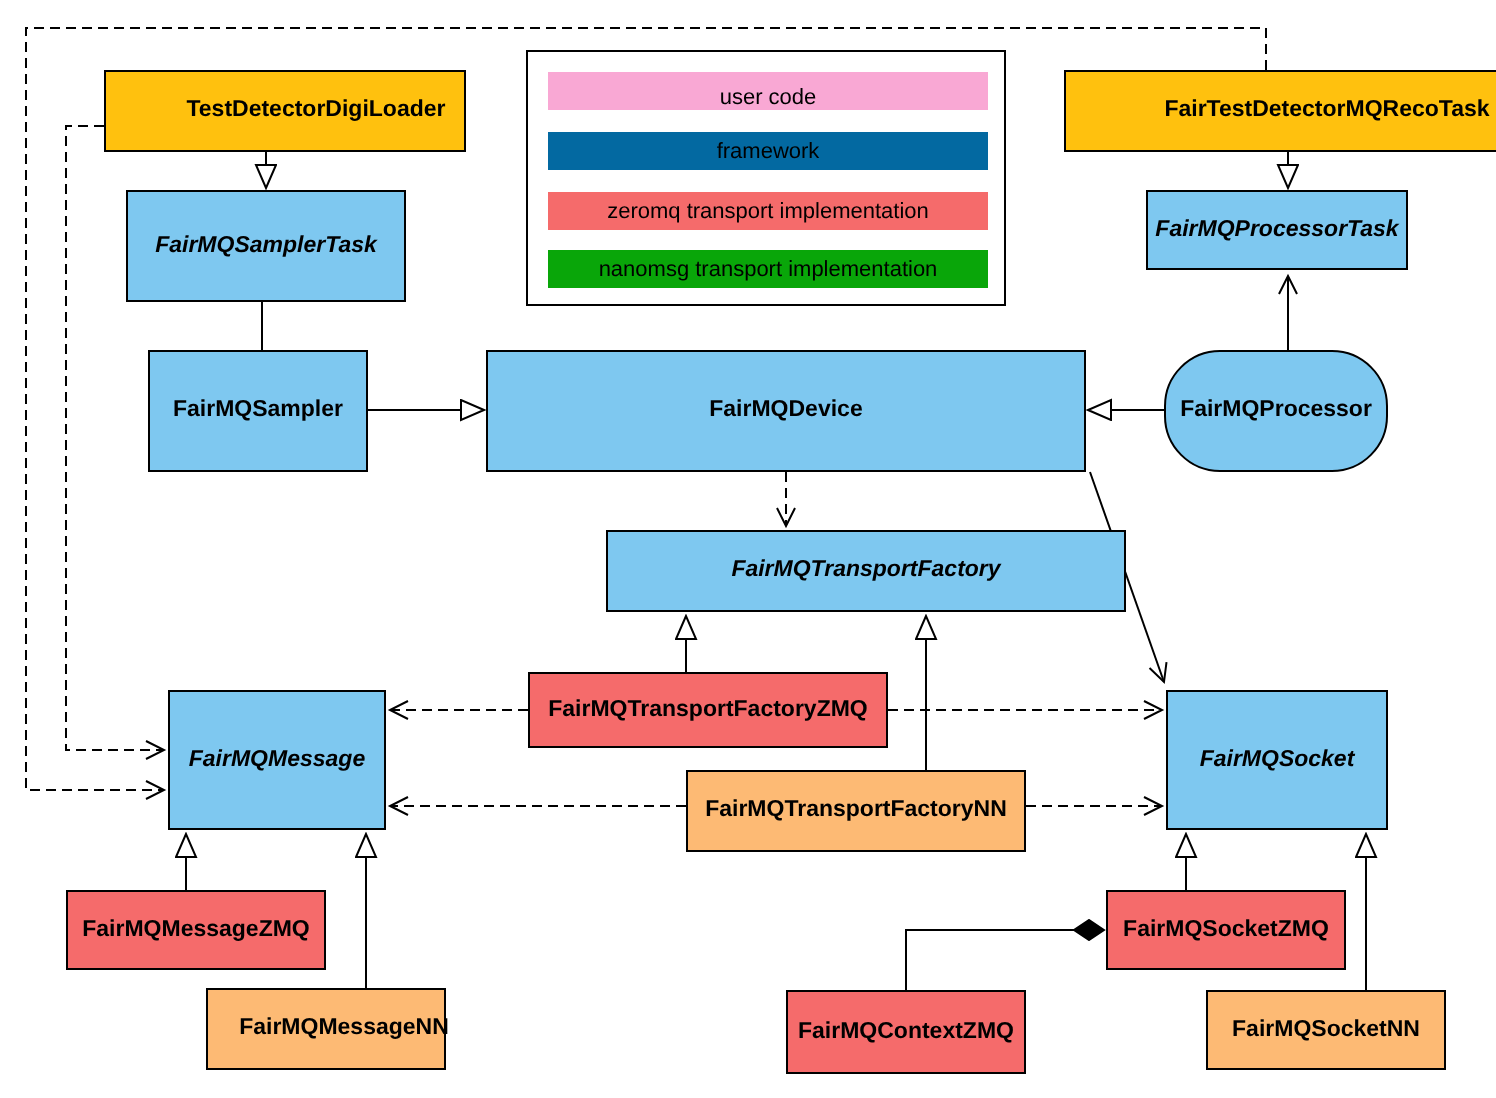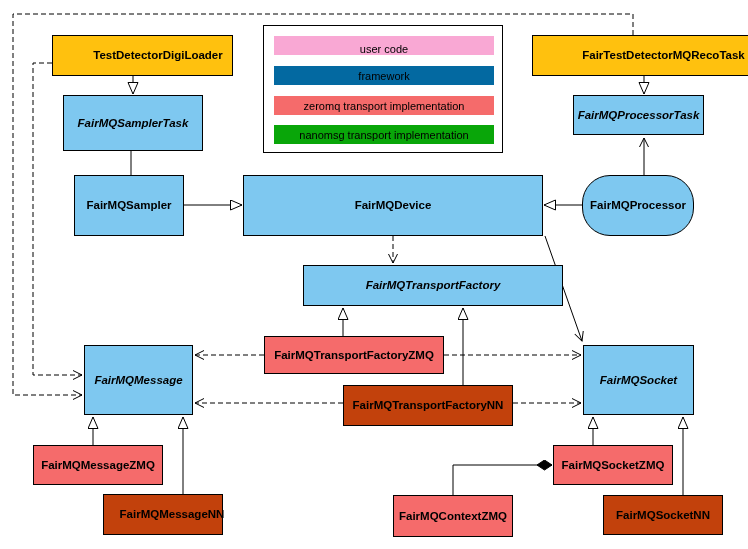--- a/index.html
+++ b/index.html
@@ -22,21 +22,21 @@
     text-align: center;
     font-size: 11.5px;
     font-weight: bold;
     color: #000;
     line-height: 1.1;
   }
   .node.abstract { font-style: italic; }
   .cat-user { background: #FFC10E; padding-left: 31px; }
   .cat-fw   { background: #7EC8F0; }
   .cat-zmq  { background: #F56B6B; }
-  .cat-nn   { background: #c2410c; }
+  .cat-nn   { background: #fdba74; }
   .legend {
     position: absolute;
     left: 263px; top: 25px;
     width: 240px; height: 128px;
     box-sizing: border-box;
     border: 1px solid #000;
     background: #fff;
   }
   .legend-bar {
     position: absolute;

